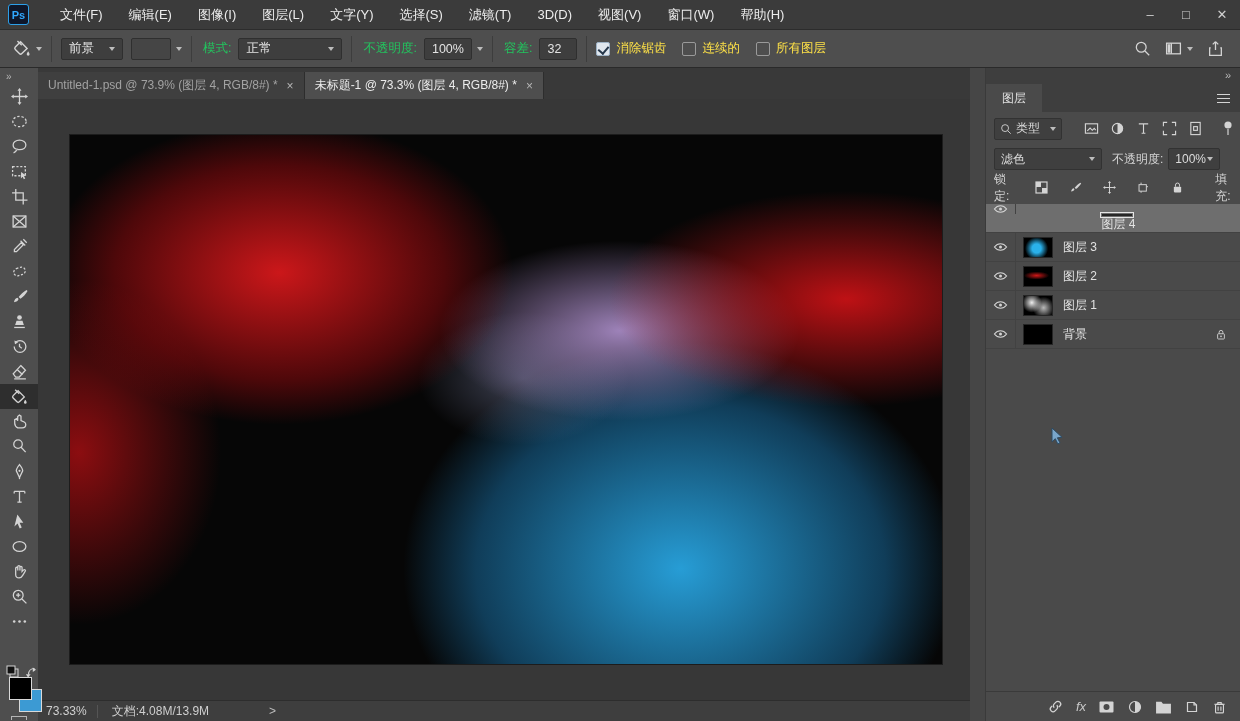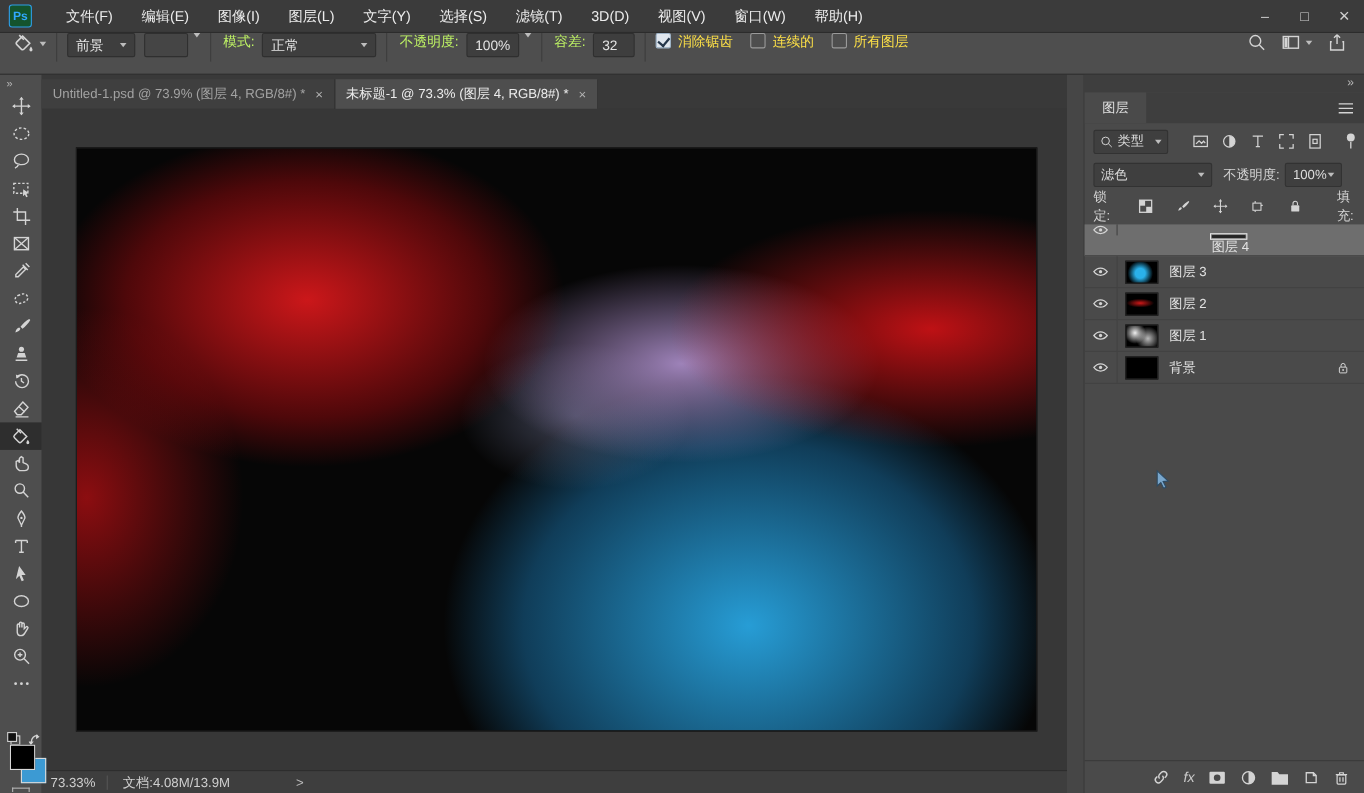--- a/index.html
+++ b/index.html
@@ -6,41 +6,41 @@
   html,body { width:1240px; height:721px; overflow:hidden; background:#3a3a3a;
     font-family:"Liberation Sans","DejaVu Sans",sans-serif; }
   .app { position:relative; width:1240px; height:721px; background:#3a3a3a; color:#e0e0e0; }
   svg { display:block; }
   .ic { stroke:#d4d4d4; fill:none; stroke-width:1.2; }
   .icf { fill:#d4d4d4; stroke:none; }
 
   
   .titlebar { position:absolute; left:0; top:0; width:1240px; height:30px; background:#3b3b3b;
     display:flex; align-items:center; border-bottom:1px solid #2c2c2c; }
-  .ps-logo { width:21px; height:21px; margin-left:8px; border-radius:3px; background:#14532d;
+  .ps-logo { width:21px; height:21px; margin-left:8px; border-radius:3px; background:#0f172a;
     border:1px solid #2d9fe8; color:#31a8ff; font-size:11px; font-weight:bold;
     display:flex; align-items:center; justify-content:center; }
   .menus { display:flex; margin-left:18px; height:100%; }
   .menu-item { padding:0 13px; font-size:13px; color:#ececec; display:flex; align-items:center; cursor:default; }
   .win-controls { margin-left:auto; display:flex; height:100%; }
   .win-btn { width:36px; height:100%; display:flex; align-items:center; justify-content:center;
     font-size:13px; color:#cfcfcf; }
 
   
   .optionsbar { position:absolute; left:0; top:30px; width:1240px; height:38px; background:#4e4e4e;
-    border-bottom:1px solid #2a2a2a; display:flex; align-items:flex-start; font-size:12.5px; }
+    border-bottom:1px solid #2a2a2a; display:flex; align-items:center; font-size:12.5px; }
   .obar-group { display:flex; align-items:center; }
   .vdiv { width:1px; height:26px; background:#3d3d3d; margin:0 9px; }
   .chev { width:0; height:0; border-left:3.5px solid transparent; border-right:3.5px solid transparent;
     border-top:4px solid #bdbdbd; margin-left:5px; flex:0 0 auto; }
   .dropdown { background:#3e3e3e; border:1px solid #2f2f2f; border-radius:2px; height:22px;
     display:flex; align-items:center; padding:0 7px; color:#e3e3e3; }
   .valbox { background:#3e3e3e; border:1px solid #2f2f2f; border-radius:2px; height:22px;
     display:flex; align-items:center; padding:0 7px; color:#e3e3e3; }
-  .obar-label { color:#bef264; margin:0 7px 0 2px; }
+  .obar-label { color:#22c55e; margin:0 7px 0 2px; }
   .checkbox { width:14px; height:14px; border-radius:2px; margin-right:6px; flex:0 0 auto; position:relative; }
   .checkbox.checked { background:#dfe6ee; border:1px solid #9db2c6; }
   .checkbox.checked::after { content:""; position:absolute; left:3px; top:1px; width:5px; height:8px;
     border-right:2px solid #24364a; border-bottom:2px solid #24364a; transform:rotate(40deg); }
   .checkbox.unchecked { background:transparent; border:1px solid #9a9a9a; }
   .cklabel { color:#fde047; margin-right:16px; }
   .obar-right { margin-left:auto; display:flex; align-items:center; gap:14px; padding-right:16px; }
 
   
   .toolbar { position:absolute; left:0; top:68px; width:38px; height:653px; background:#4e4e4e; }

